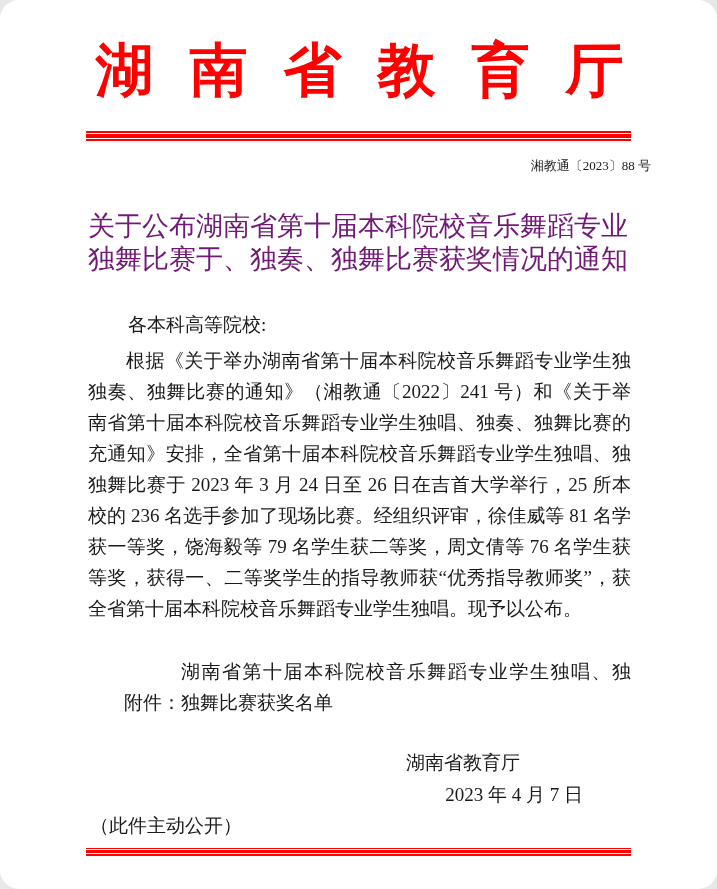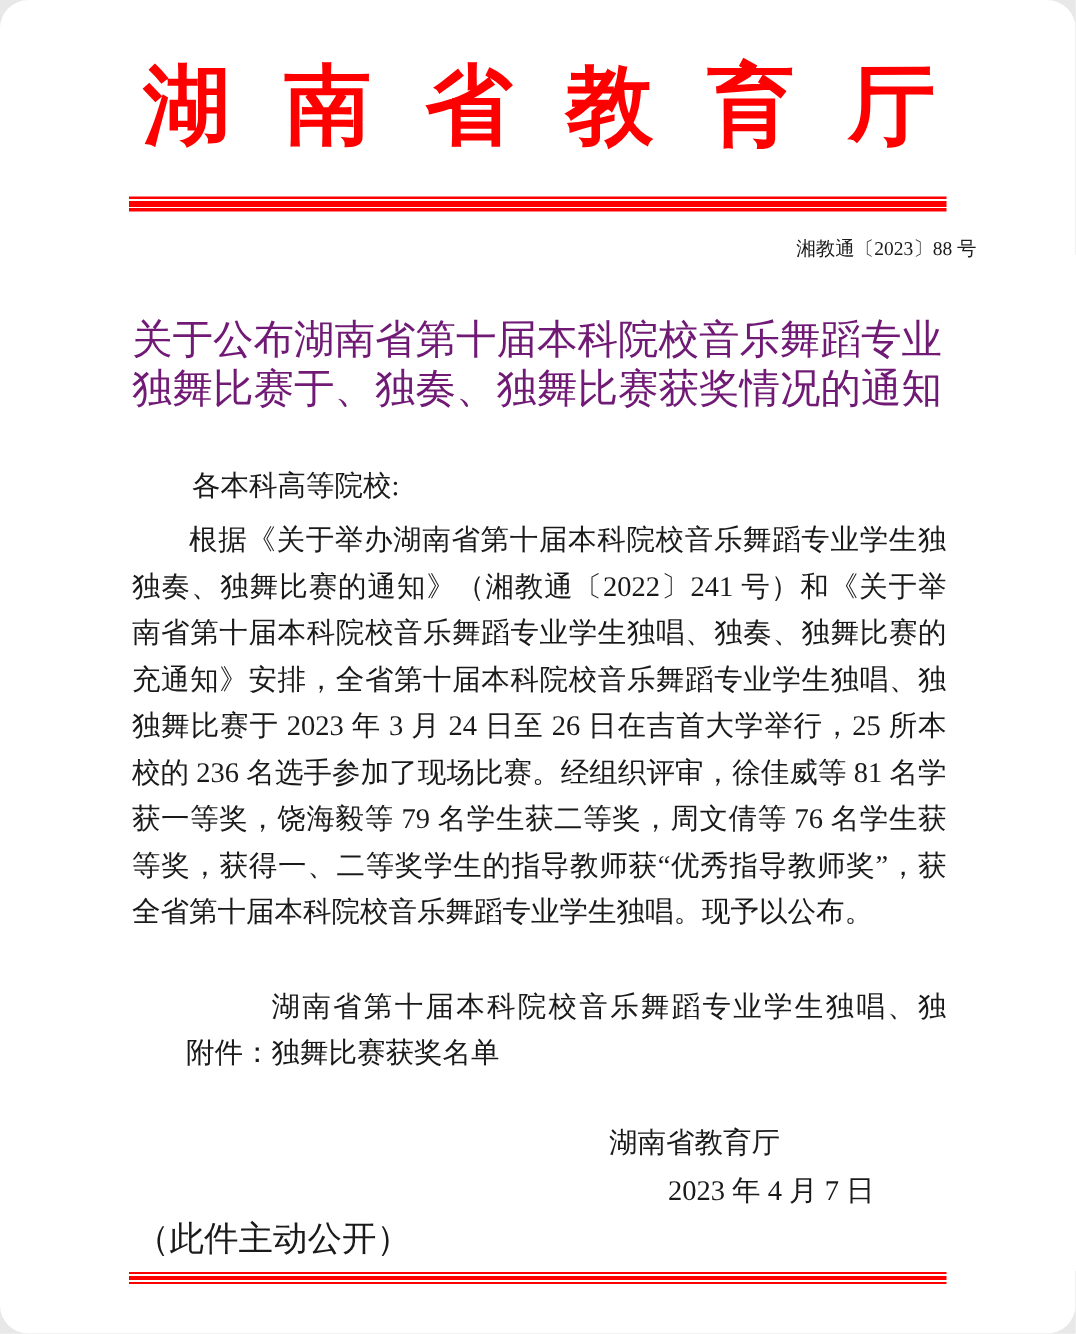--- a/index.html
+++ b/index.html
@@ -78,21 +78,21 @@
   .signature{
     position:absolute;top:750px;right:197px;
     font-size:19px;line-height:26px;white-space:nowrap;
   }
   .date{
     position:absolute;top:782px;right:134px;
     font-size:19px;line-height:26px;white-space:nowrap;text-align:right;
   }
   .disclosure{
     position:absolute;top:813px;left:90px;
-    font-size:23px;line-height:26px;white-space:nowrap;
+    font-size:19px;line-height:26px;white-space:nowrap;
   }
 </style>
 </head>
 <body>
 
 <div class="page">
 
   <div class="agency">
     <span class="inner">湖南省教育厅</span>
   </div>

